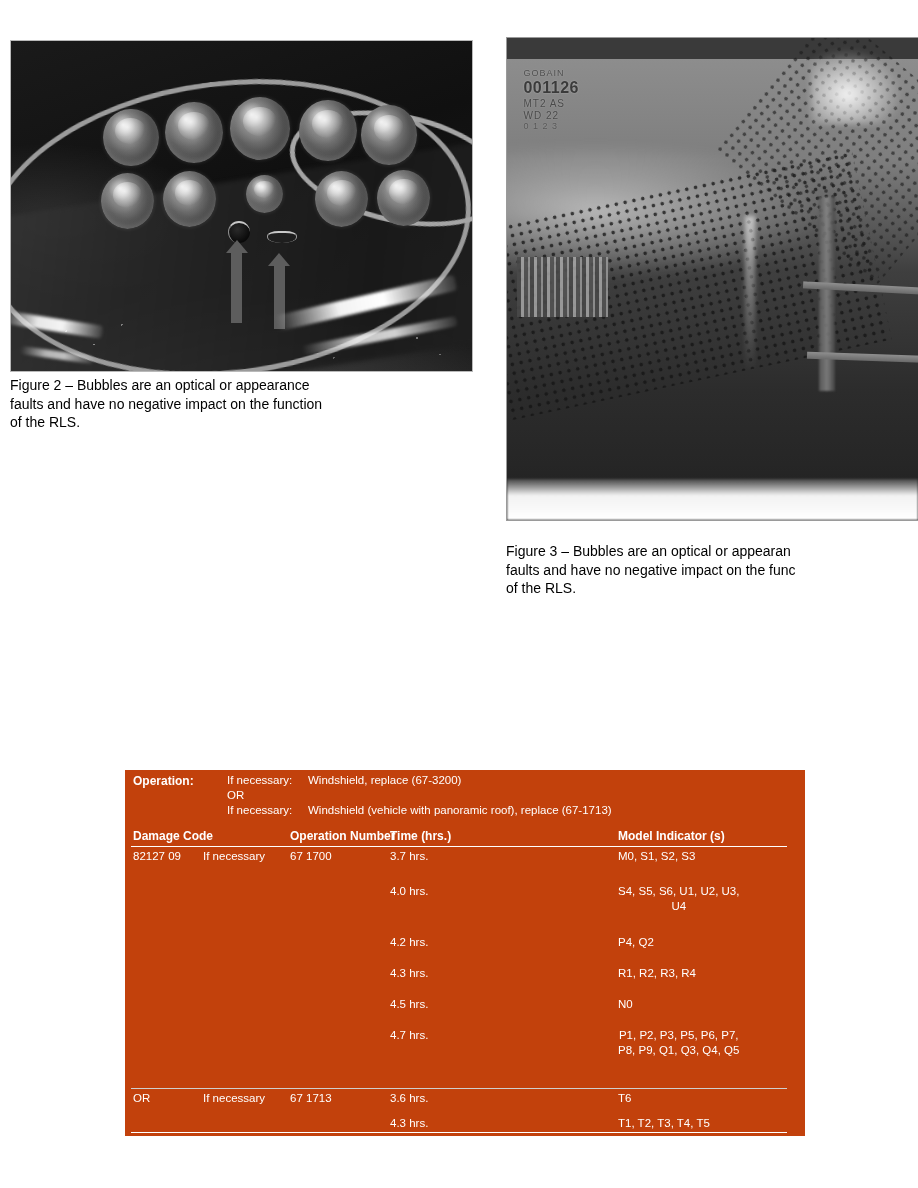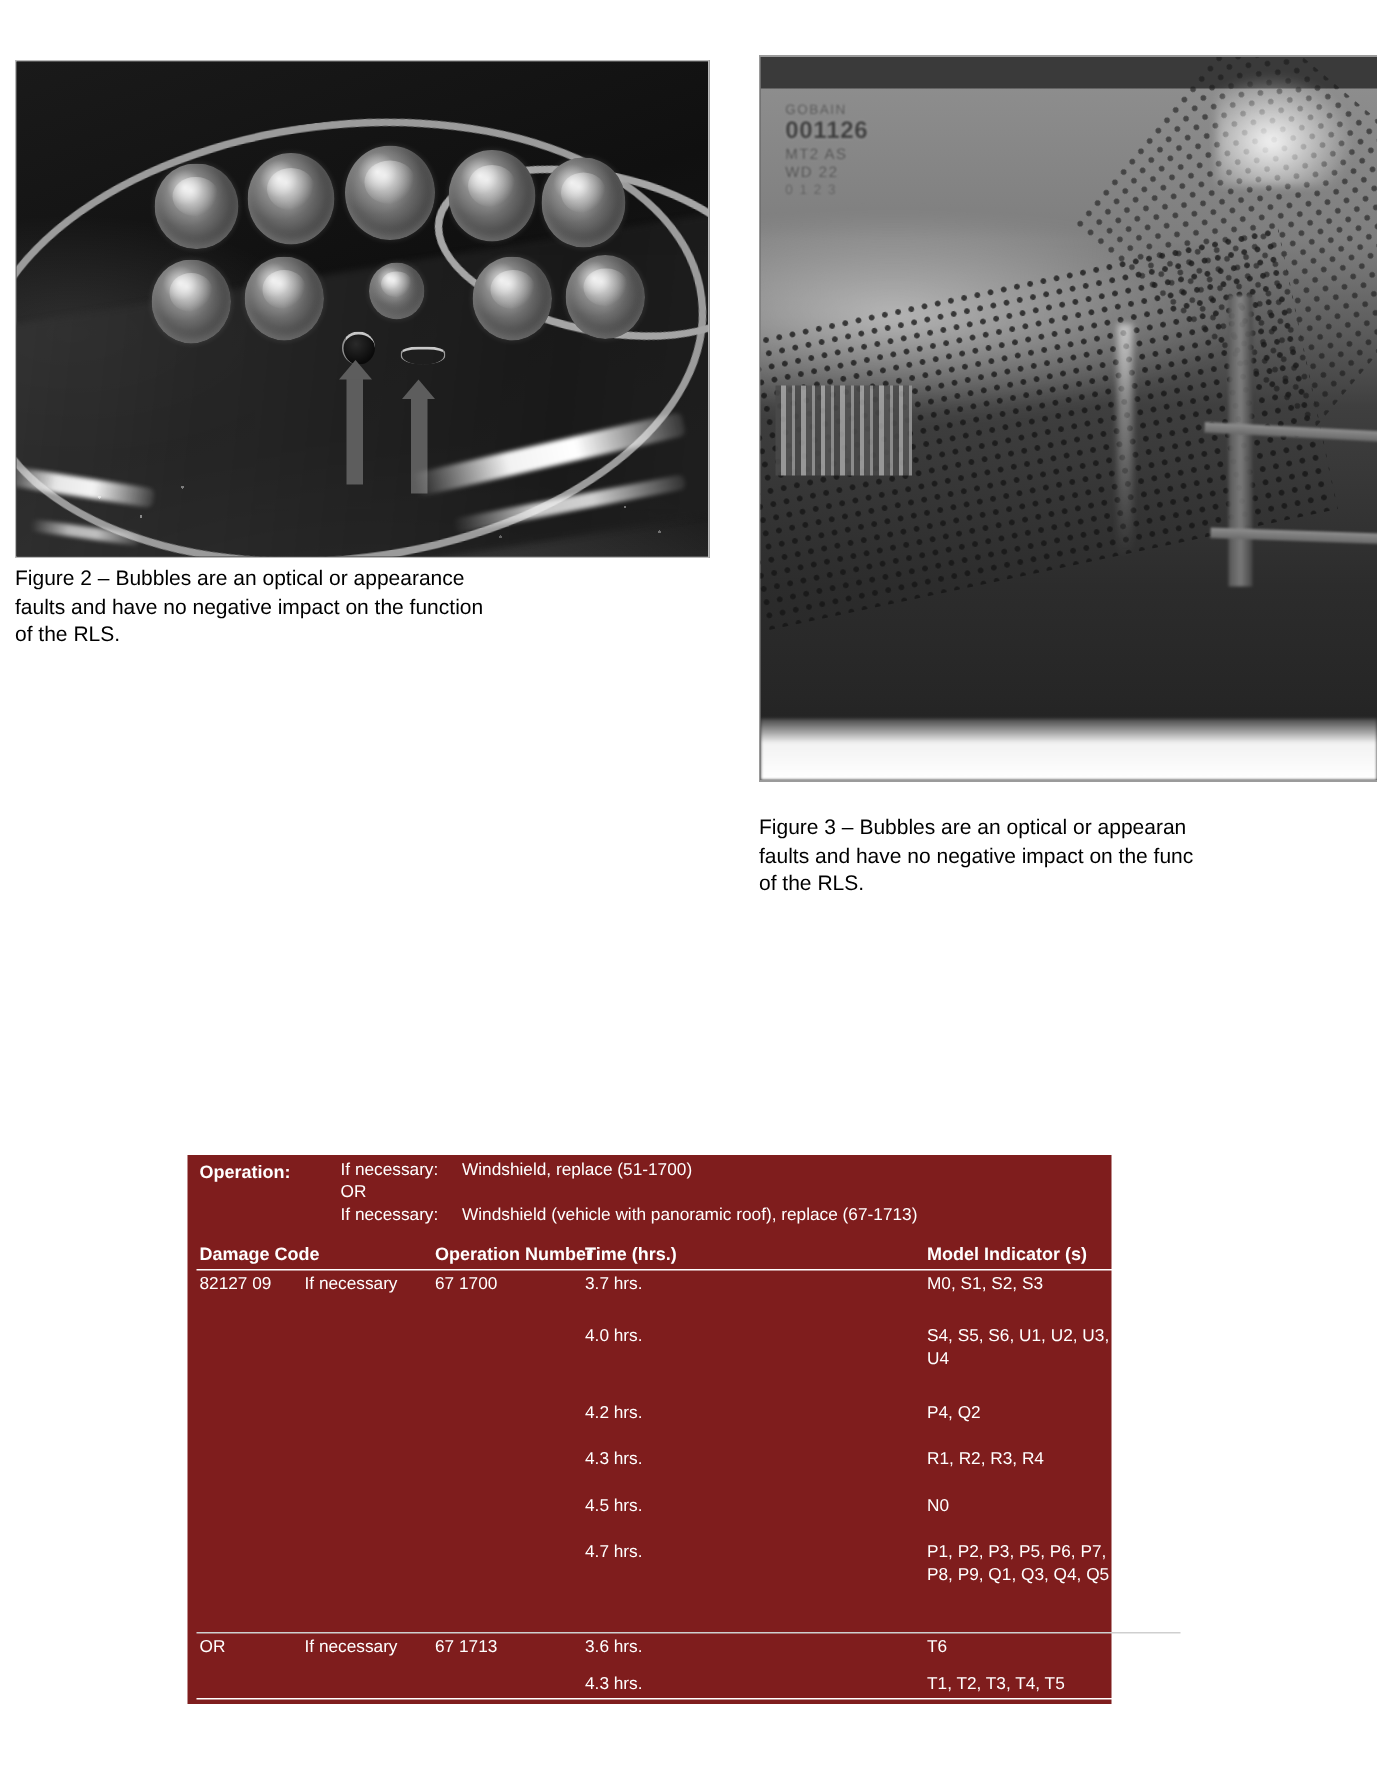--- a/index.html
+++ b/index.html
@@ -276,27 +276,28 @@
     white-space: pre-line;
   }
   #figure2-caption { left: 10px; top: 376px; width: 470px; }
   #figure3-caption { left: 506px; top: 542px; width: 470px; }
 
   
   #operation-table {
     position: absolute;
     left: 125px;
     top: 770px;
-    width: 616px;
+    width: 680px;
     height: 366px;
-    background: #7f1d1d;
+    background: #c2410c;
     color: #ffffff;
     font-family: "Liberation Sans", sans-serif;
     font-size: 11.5px;
     box-sizing: border-box;
+    text-align: center;
   }
   .op-header { position: absolute; left: 0; top: 0; width: 100%; }
   .op-row { position: relative; height: 15px; }
   .op-label {
     position: absolute;
     left: 8px;
     top: 4px;
     font-weight: bold;
     font-size: 12px;
   }
@@ -395,21 +396,21 @@
 of the RLS.</div>
 
 <div id="operation-table">
 
   <div class="op-header">
     <div class="op-label">Operation:</div>
 
     <div style="position:absolute;left:0;top:4px;width:100%;">
       <div class="op-row">
         <span class="op-ifnec">If necessary:</span>
-        <span class="op-desc">Windshield, replace (51-1700)</span>
+        <span class="op-desc">Windshield, replace (67-3200)</span>
       </div>
       <div class="op-row">
         <span class="op-or">OR</span>
       </div>
       <div class="op-row">
         <span class="op-ifnec">If necessary:</span>
         <span class="op-desc">Windshield (vehicle with panoramic roof), replace (67-1713)</span>
       </div>
     </div>
   </div>

